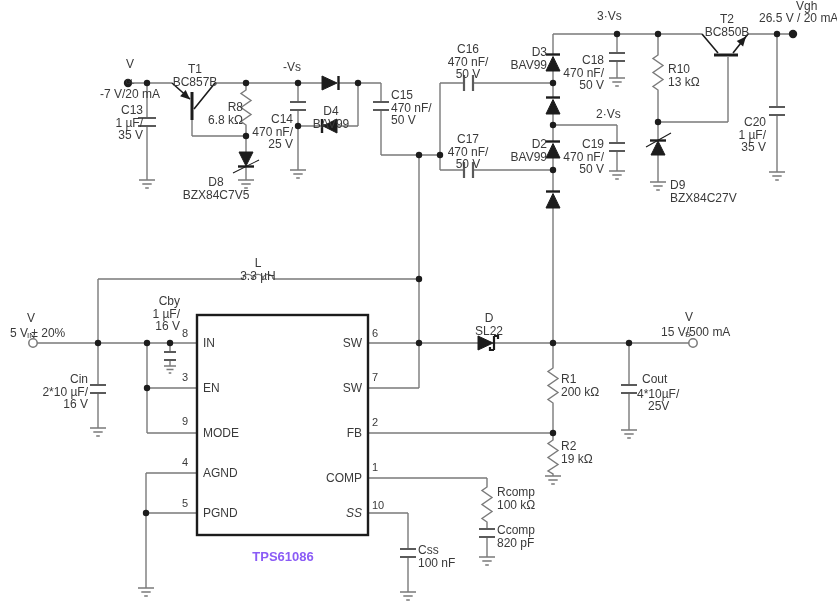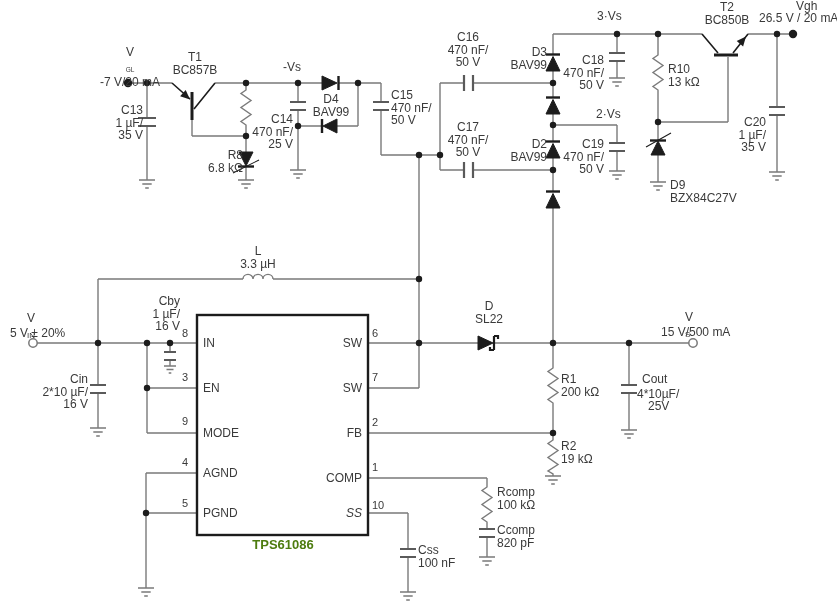--- a/index.html
+++ b/index.html
@@ -1,24 +1,24 @@
 <!DOCTYPE html>
 <html><head>
 <meta charset="utf-8">
 <style>
   html,body{margin:0;padding:0;background:#fff;}
   #stage{position:relative;width:837px;height:604px;background:#fff;overflow:hidden;
          font-family:"Liberation Sans",sans-serif;}
   #schem{position:absolute;left:0;top:0;}
   .lbl{position:absolute;font:12px/12.5px "Liberation Sans",sans-serif;color:#3a3a3a;white-space:nowrap;}
   .lbl span{display:block;}
-  .c{text-align:center;}
+  .c{text-align:center;margin-top:12px;}
   .r{text-align:right;}
   .pin-num{font-size:11px;}
-  .ic-name{font-weight:bold;font-size:13px;color:#4d7c0f;}
+  .ic-name{font-weight:bold;font-size:13px;color:#8b5cf6;}
   sub.big{font-size:8px;}
   sub.tiny{font-size:6.5px;}
 </style>
 </head>
 <body>
 
 <div id="stage">
 
 <svg id="schem" width="837" height="604" viewBox="0 0 837 604">
 
@@ -199,23 +199,27 @@
   </div>
   <div class="lbl c" style="left:167px;top:51px;width:56px;">
     <span>T1</span>
       <span>BC857B</span>
   </div>
   <div class="lbl r" style="left:99px;top:104px;width:44px;">
     <span>C13</span>
       <span>1 µF/</span>
       <span>35 V</span>
   </div>
-  <div class="lbl r" style="left:197px;top:101px;width:46px;margin-top:48px;">
+  <div class="lbl r" style="left:197px;top:101px;width:46px;">
     <span>R8</span>
       <span>6.8 kΩ</span>
+  </div>
+  <div class="lbl c" style="left:175px;top:164px;width:82px;">
+    <span>D8</span>
+      <span>BZX84C7V5</span>
   </div>
   <div class="lbl" style="left:283px;top:61px;">
     <span>-Vs</span>
   </div>
   <div class="lbl c" style="left:301px;top:93px;width:60px;">
     <span>D4</span>
       <span>BAV99</span>
   </div>
   <div class="lbl r" style="left:247px;top:113px;width:46px;">
     <span>C14</span>

